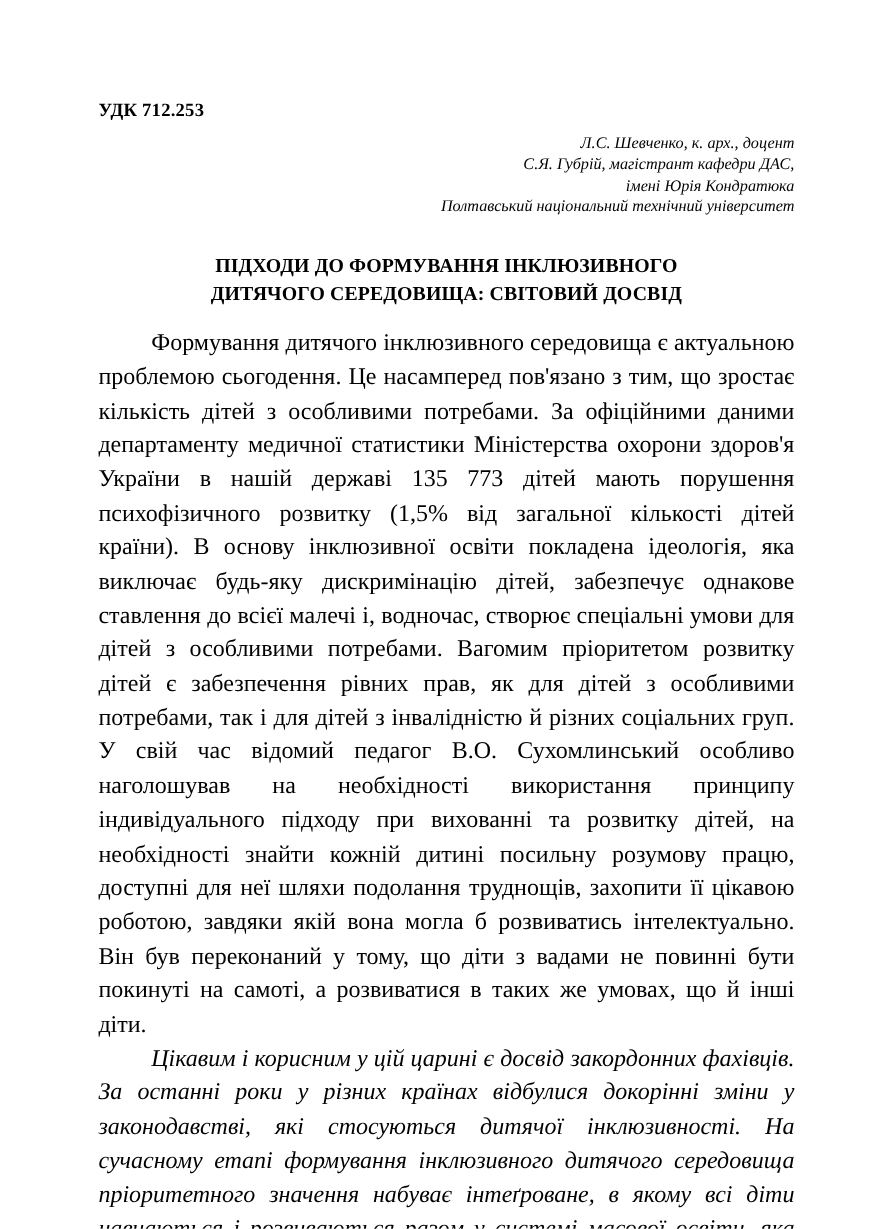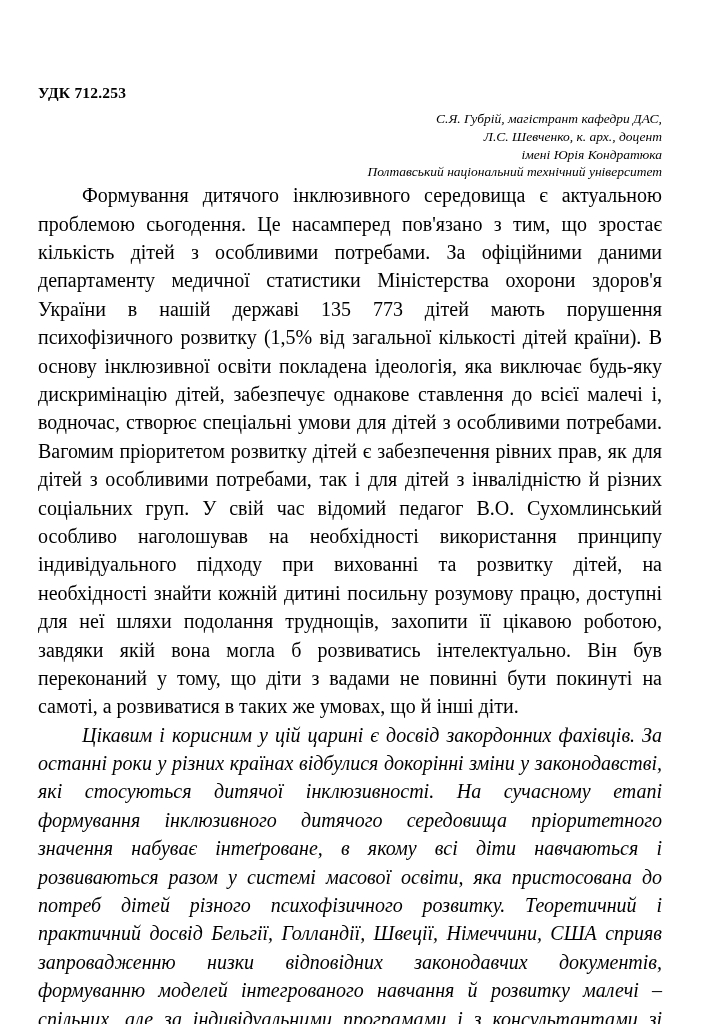--- a/index.html
+++ b/index.html
@@ -12,21 +12,21 @@
     height: 1024px;
     font-family: "Liberation Serif", "DejaVu Serif", serif;
     color: #000000;
     overflow: hidden;
   }
   .page {
     position: relative;
     width: 724px;
     height: 1024px;
     box-sizing: border-box;
-    padding: 84px 62px 10px 38px;
+    padding: 84px 62px 10px 82px;
   }
   .udk {
     font-size: 15.5px;
     font-weight: bold;
     letter-spacing: 0.2px;
     margin: 0 0 8px 0;
   }
   .authors {
     text-align: right;
     font-style: italic;
@@ -63,25 +63,29 @@
   }
 </style>
 </head>
 <body>
 
 <div class="page">
 
   <div class="udk">УДК 712.253</div>
 
   <div class="authors">
+    <div>Л.С. Шевченко, к. арх., доцент</div>
     <div>С.Я. Губрій, магістрант кафедри ДАС,</div>
-    <div>Л.С. Шевченко, к. арх., доцент</div>
     <div>імені Юрія Кондратюка</div>
     <div>Полтавський національний технічний університет</div>
   </div>
 
+  <div class="title">
+    <div>ПІДХОДИ ДО ФОРМУВАННЯ ІНКЛЮЗИВНОГО</div>
+    <div>ДИТЯЧОГО СЕРЕДОВИЩА: СВІТОВИЙ ДОСВІД</div>
+  </div>
 
   <div class="body">
     <p>Формування дитячого інклюзивного середовища є актуальною проблемою сьогодення. Це насамперед пов'язано з тим, що зростає кількість дітей з особливими потребами. За офіційними даними департаменту медичної статистики Міністерства охорони здоров'я України в нашій державі 135 773 дітей мають порушення психофізичного розвитку (1,5% від загальної кількості дітей країни). В основу інклюзивної освіти покладена ідеологія, яка виключає будь-яку дискримінацію дітей, забезпечує однакове ставлення до всієї малечі і, водночас, створює спеціальні умови для дітей з особливими потребами. Вагомим пріоритетом розвитку дітей є забезпечення рівних прав, як для дітей з особливими потребами, так і для дітей з інвалідністю й різних соціальних груп. У свій час відомий педагог В.О. Сухомлинський особливо наголошував на необхідності використання принципу індивідуального підходу при вихованні та розвитку дітей, на необхідності знайти кожній дитині посильну розумову працю, доступні для неї шляхи подолання труднощів, захопити її цікавою роботою, завдяки якій вона могла б розвиватись інтелектуально. Він був переконаний у тому, що діти з вадами не повинні бути покинуті на самоті, а розвиватися в таких же умовах, що й інші діти.</p>
     <p>Цікавим і корисним у цій царині є досвід закордонних фахівців. За останні роки у різних країнах відбулися докорінні зміни у законодавстві, які стосуються дитячої інклюзивності. На сучасному етапі формування інклюзивного дитячого середовища пріоритетного значення набуває інтеґроване, в якому всі діти навчаються і розвиваються разом у системі масової освіти, яка пристосована до потреб дітей різного психофізичного розвитку. Теоретичний і практичний досвід Бельгії, Голландії, Швеції, Німеччини, США сприяв запровадженню низки відповідних законодавчих документів, формуванню моделей інтегрованого навчання й розвитку малечі – спільних, але за індивідуальними програмами і з консультантами зі служб супроводу дітей. Це дало можливість запровадити інклюзивні міські меблі й обладнання в низку відкритих просторів (рис. 1), а дітям з обмеженими можливостями на рівних зі звичайними брати активну участь у шкільному житті, позашкільних культурних і дозвіллєвих заходах.</p>
   </div>
 
 </div>
 
 </body></html>

